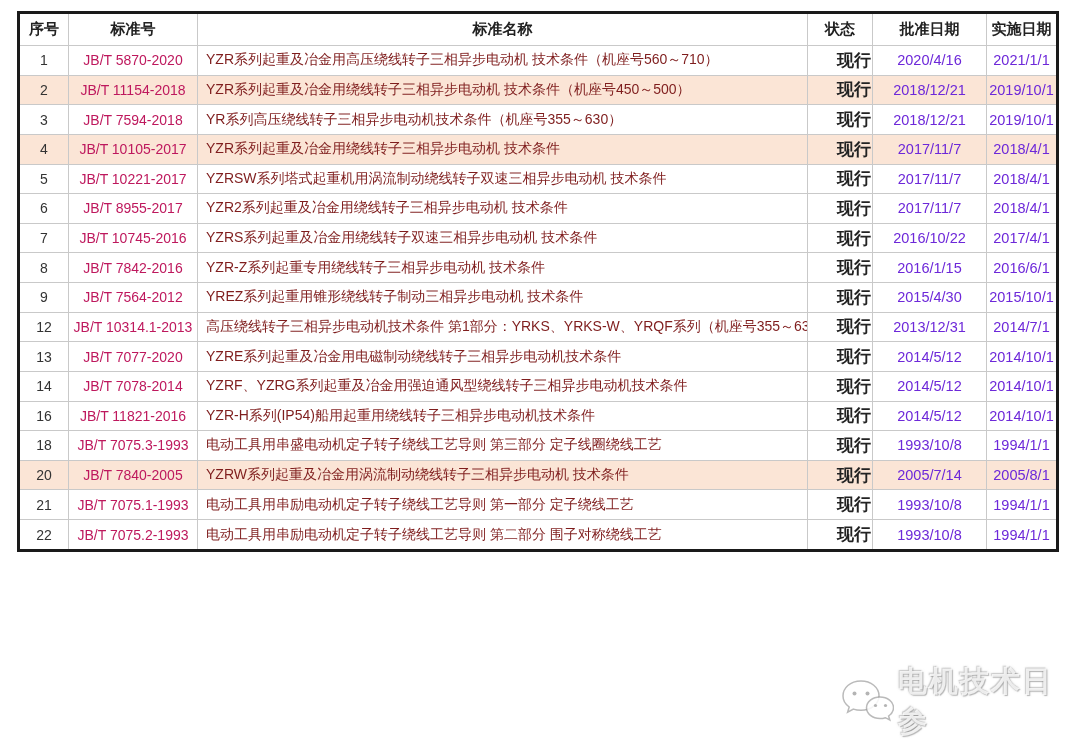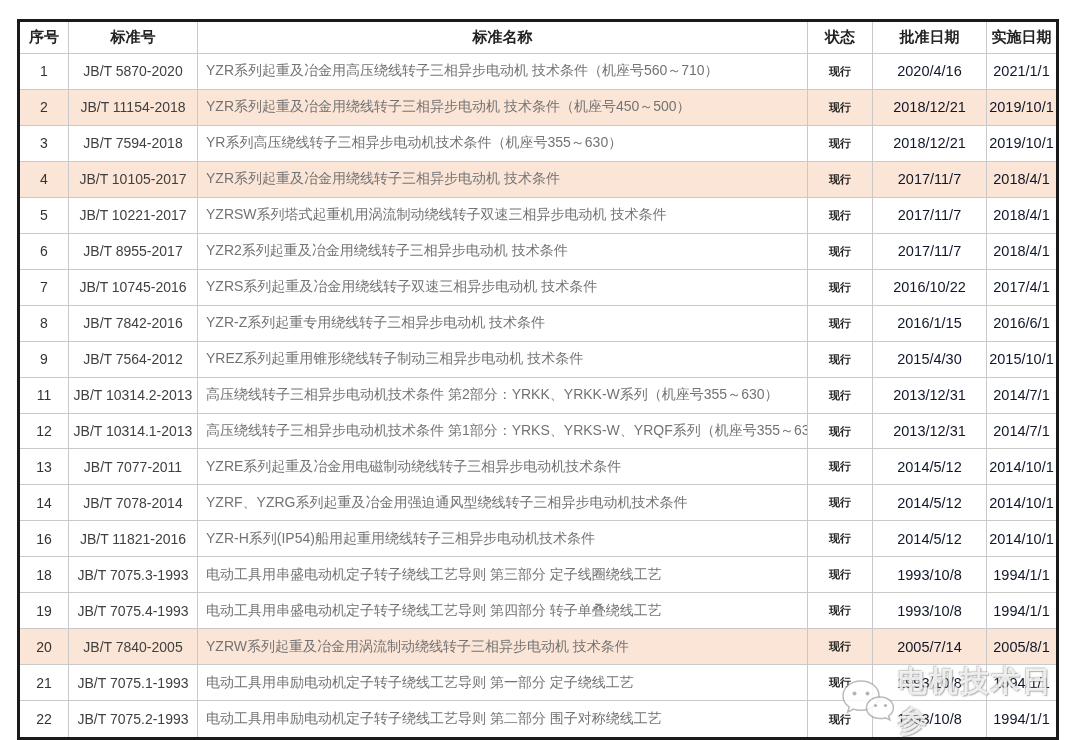--- a/index.html
+++ b/index.html
@@ -14,23 +14,22 @@
   }
   .table-wrap {
     position: absolute;
     left: 17px;
     top: 11px;
   }
   table.standards {
     border-collapse: collapse;
     table-layout: fixed;
     width: 1039px;
-    height: 721px;
+    height: 541px;
     background: #ffffff;
-    margin-top: 8px;
   }
   table.standards th,
   table.standards td {
     border: 1px solid #c9c9c9;
     overflow: hidden;
     white-space: nowrap;
     box-sizing: border-box;
   }
   table.standards {
     border: 3px solid #1a1a1a;
@@ -44,38 +43,38 @@
     background: #ffffff;
   }
   td.c-no {
     text-align: center;
     font-size: 14px;
     color: #333333;
   }
   td.c-std {
     text-align: center;
     font-size: 14px;
-    color: #404040;
+    color: #be185d;
   }
   td.c-name {
     text-align: left;
     padding-left: 8px;
     font-size: 14px;
-    color: #737373;
+    color: #7f1d1d;
   }
   td.c-status {
-    text-align: center;
-    font-size: 11px;
+    text-align: right;
+    font-size: 17px;
     font-weight: bold;
     color: #222222;
   }
   td.c-approved, td.c-implemented {
     text-align: center;
     font-size: 14.5px;
-    color: #0f172a;
+    color: #6d28d9;
   }
   tr.hl td {
     background: #fbe5d6;
   }
   
   col.col-no { width: 50px; }
   col.col-std { width: 129px; }
   col.col-name { width: 610px; }
   col.col-status { width: 65px; }
   col.col-approved { width: 114px; }
@@ -193,38 +192,30 @@
         </tr>
         <tr>
           <td class="c-no">9</td>
           <td class="c-std">JB/T 7564-2012</td>
           <td class="c-name">YREZ系列起重用锥形绕线转子制动三相异步电动机 技术条件</td>
           <td class="c-status">现行</td>
           <td class="c-approved">2015/4/30</td>
           <td class="c-implemented">2015/10/1</td>
         </tr>
         <tr>
-          <td class="c-no">11</td>
-          <td class="c-std">JB/T 10314.2-2013</td>
-          <td class="c-name">高压绕线转子三相异步电动机技术条件 第2部分：YRKK、YRKK-W系列（机座号355～630）</td>
-          <td class="c-status">现行</td>
-          <td class="c-approved">2013/12/31</td>
-          <td class="c-implemented">2014/7/1</td>
-        </tr>
-        <tr>
           <td class="c-no">12</td>
           <td class="c-std">JB/T 10314.1-2013</td>
           <td class="c-name">高压绕线转子三相异步电动机技术条件 第1部分：YRKS、YRKS-W、YRQF系列（机座号355～630）</td>
           <td class="c-status">现行</td>
           <td class="c-approved">2013/12/31</td>
           <td class="c-implemented">2014/7/1</td>
         </tr>
         <tr>
           <td class="c-no">13</td>
-          <td class="c-std">JB/T 7077-2011</td>
+          <td class="c-std">JB/T 7077-2020</td>
           <td class="c-name">YZRE系列起重及冶金用电磁制动绕线转子三相异步电动机技术条件</td>
           <td class="c-status">现行</td>
           <td class="c-approved">2014/5/12</td>
           <td class="c-implemented">2014/10/1</td>
         </tr>
         <tr>
           <td class="c-no">14</td>
           <td class="c-std">JB/T 7078-2014</td>
           <td class="c-name">YZRF、YZRG系列起重及冶金用强迫通风型绕线转子三相异步电动机技术条件</td>
           <td class="c-status">现行</td>
@@ -236,28 +227,20 @@
           <td class="c-std">JB/T 11821-2016</td>
           <td class="c-name">YZR-H系列(IP54)船用起重用绕线转子三相异步电动机技术条件</td>
           <td class="c-status">现行</td>
           <td class="c-approved">2014/5/12</td>
           <td class="c-implemented">2014/10/1</td>
         </tr>
         <tr>
           <td class="c-no">18</td>
           <td class="c-std">JB/T 7075.3-1993</td>
           <td class="c-name">电动工具用串盛电动机定子转子绕线工艺导则 第三部分 定子线圈绕线工艺</td>
-          <td class="c-status">现行</td>
-          <td class="c-approved">1993/10/8</td>
-          <td class="c-implemented">1994/1/1</td>
-        </tr>
-        <tr>
-          <td class="c-no">19</td>
-          <td class="c-std">JB/T 7075.4-1993</td>
-          <td class="c-name">电动工具用串盛电动机定子转子绕线工艺导则 第四部分 转子单叠绕线工艺</td>
           <td class="c-status">现行</td>
           <td class="c-approved">1993/10/8</td>
           <td class="c-implemented">1994/1/1</td>
         </tr>
         <tr class="hl">
           <td class="c-no">20</td>
           <td class="c-std">JB/T 7840-2005</td>
           <td class="c-name">YZRW系列起重及冶金用涡流制动绕线转子三相异步电动机 技术条件</td>
           <td class="c-status">现行</td>
           <td class="c-approved">2005/7/14</td>

